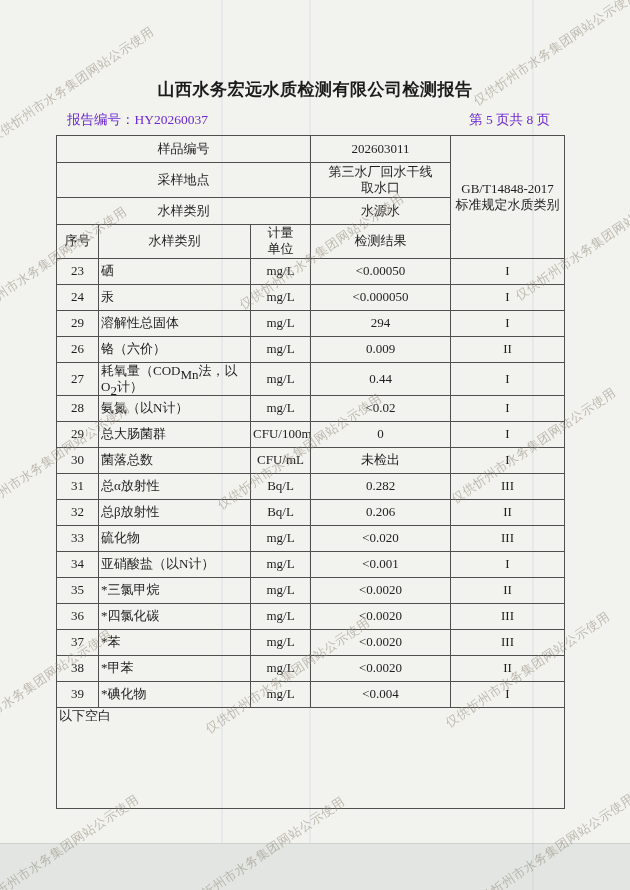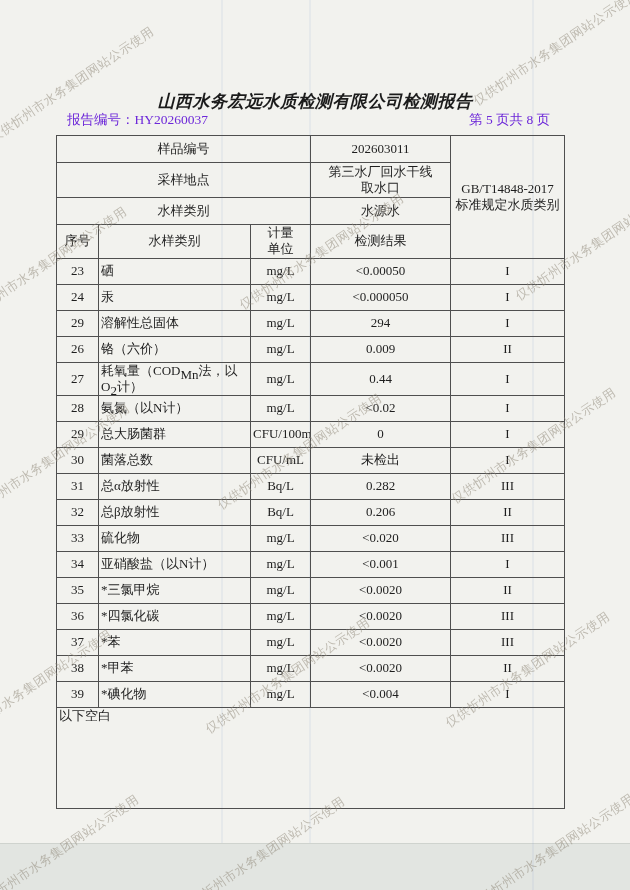--- a/index.html
+++ b/index.html
@@ -21,26 +21,25 @@
   .streak.s1{left:221px;}
   .streak.s2{left:309px;}
   .streak.s3{left:532px;}
   
   .bottom-strip{
     position:absolute;left:0;right:0;top:843px;height:47px;
     background:#e2e5e1;
     border-top:1px solid rgba(150,160,150,0.25);
   }
   .title{
-    position:absolute;left:0;right:0;top:90px;
+    position:absolute;left:0;right:0;top:78px;
     margin:0;text-align:center;
     font-family:"Liberation Sans", sans-serif;
     font-size:17px;font-weight:bold;color:#1b1b1b;
     letter-spacing:0.5px;
-    font-style:italic;
   }
   .meta{
     position:absolute;left:67px;right:80px;top:111px;
     display:flex;justify-content:space-between;align-items:center;
     font-size:13.5px;color:#6d28d9;
   }
   table.report{
     position:absolute;left:56px;top:135px;
     width:508px;height:660px;
     border-collapse:collapse;table-layout:fixed;

